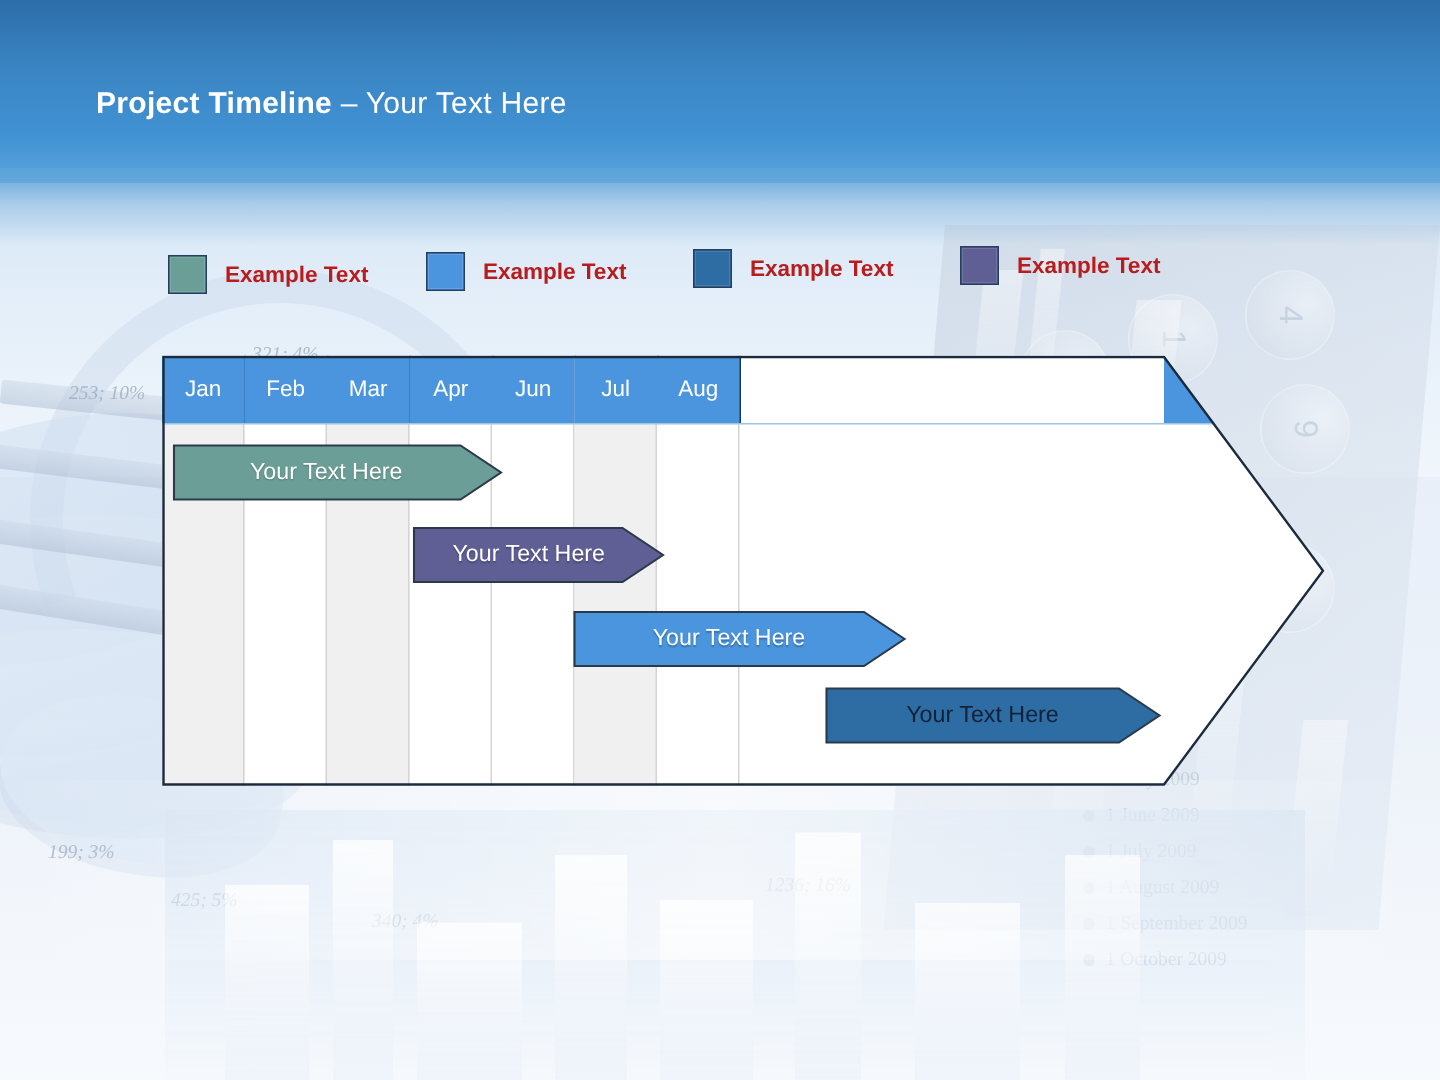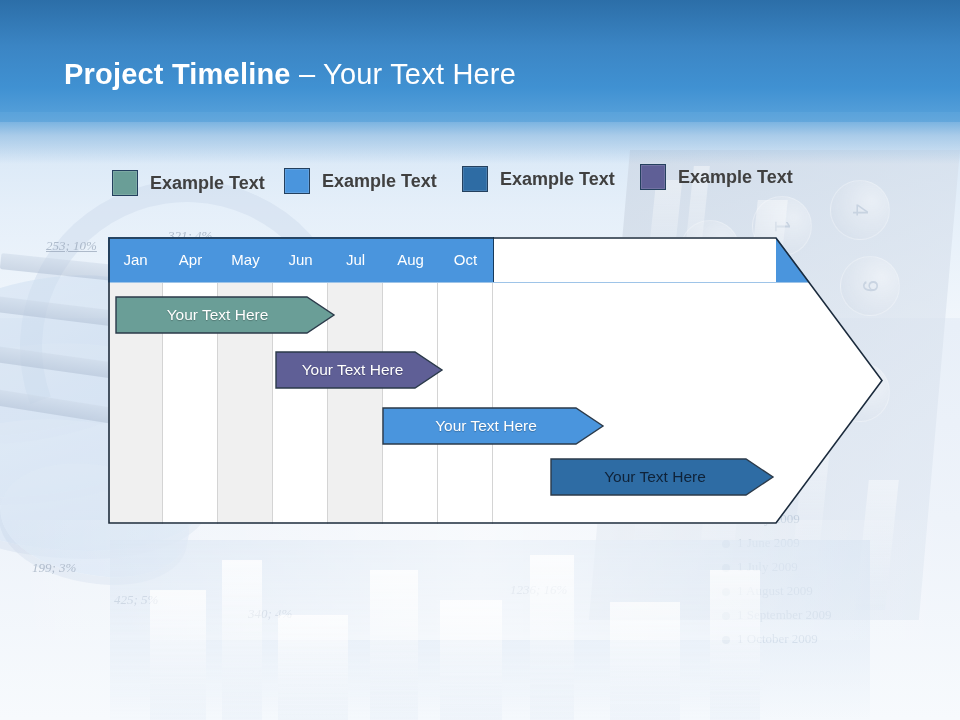--- a/index.html
+++ b/index.html
@@ -103,34 +103,34 @@
   .title-band{
     position:absolute;left:0;top:0;width:960px;height:122px;
     background:linear-gradient(180deg,#2c6ea8 0%,#3b85c4 38%,#4091d2 72%,#5aa3db 100%);
   }
   .title-band .fade{
     position:absolute;left:0;bottom:-42px;width:960px;height:52px;
     background:linear-gradient(180deg,#5aa3db 0%,rgba(131,180,222,.55) 45%,rgba(230,240,250,0) 100%);
   }
   .slide-title{
     position:absolute;left:64px;top:58px;
-    font-size:29px;color:#ffffff;letter-spacing:.2px;white-space:nowrap;
+    font-size:20px;color:#ffffff;letter-spacing:.2px;white-space:nowrap;
   }
   .slide-title .b{font-weight:bold;}
   .slide-title .n{font-weight:normal;}
 
   
   .legend{position:absolute;left:112px;top:168px;width:720px;height:28px;}
   .legend-item{position:absolute;display:flex;align-items:center;}
   .legend-sw{
     width:24px;height:24px;border:1px solid #24405e;
     box-shadow:inset 0 0 0 1px rgba(255,255,255,.12);
   }
   .legend-lb{
-    margin-left:12px;font-size:18px;font-weight:bold;color:#404040;white-space:nowrap;
+    margin-left:12px;font-size:15px;font-weight:bold;color:#b91c1c;white-space:nowrap;
   }
   .lg0{left:0px;top:2px;}
   .lg1{left:172px;top:0px;}
   .lg2{left:350px;top:-2px;}
   .lg3{left:528px;top:-4px;}
 
   
   .chart{
     position:absolute;left:108px;top:237px;width:775px;height:215px;
   }
@@ -191,21 +191,21 @@
     <span class="sl s4"></span>
   </div>
 
   <div class="bg-bars">
     <i style="left:40px;top:0px;width:230px;transform:rotate(6deg);"></i>
     <i style="left:10px;top:45px;width:280px;transform:rotate(7deg);"></i>
     <i style="left:-20px;top:95px;width:310px;transform:rotate(8deg);"></i>
     <i style="left:-30px;top:140px;width:330px;transform:rotate(9deg);"></i>
   </div>
 
-  <div class="bg-label" style="left:46px;top:238px;text-decoration:underline;">253; 10%</div>
+  <div class="bg-label" style="left:46px;top:254px;">253; 10%</div>
   <div class="bg-label" style="left:168px;top:228px;">321; 4%</div>
   <div class="bg-label" style="left:250px;top:238px;text-decoration:underline;">299; 4%</div>
   <div class="bg-label" style="left:32px;top:560px;">199; 3%</div>
   <div class="bg-label" style="left:114px;top:592px;">425; 5%</div>
   <div class="bg-label" style="left:248px;top:606px;">340; 4%</div>
   <div class="bg-label" style="left:510px;top:582px;">1236; 16%</div>
 
   <div class="bg-calc"></div>
   <div class="bg-keys">
     <b style="left:0px;top:10px;">0</b>
@@ -277,41 +277,41 @@
 
   <div class="chart">
 
     <div class="chart-body">
       <div class="cols">
         <div class="col alt">
             <div class="hd">Jan</div>
             <span class="sep"></span>
           </div>
         <div class="col">
+            <div class="hd">Feb</div>
+            <span class="sep"></span>
+          </div>
+        <div class="col alt">
+            <div class="hd">Mar</div>
+            <span class="sep"></span>
+          </div>
+        <div class="col">
             <div class="hd">Apr</div>
-            <span class="sep"></span>
-          </div>
-        <div class="col alt">
-            <div class="hd">May</div>
             <span class="sep"></span>
           </div>
         <div class="col">
             <div class="hd">Jun</div>
             <span class="sep"></span>
           </div>
         <div class="col alt">
             <div class="hd">Jul</div>
             <span class="sep"></span>
           </div>
         <div class="col">
             <div class="hd">Aug</div>
-            <span class="sep"></span>
-          </div>
-        <div class="col">
-            <div class="hd">Oct</div>
             <span class="sep"></span>
           </div>
       </div>
       <div class="head-tip"></div>
       <div class="head-line"></div>
     </div>
 
     <svg class="chart-outline" width="775" height="287" viewBox="0 0 775 287">
       <polygon points="1,1 668,1 774,143.5 668,286 1,286" fill="none" stroke="#1b2b3d" stroke-width="1.6"></polygon>
     </svg>

